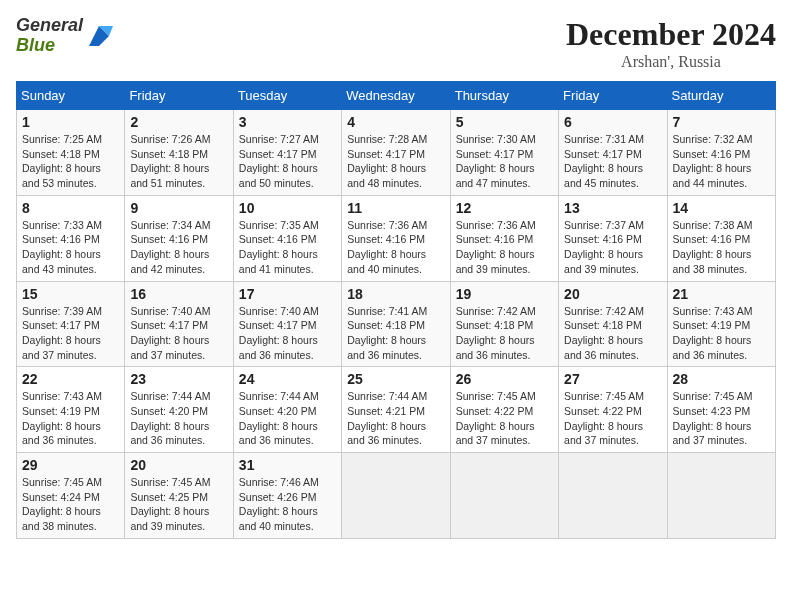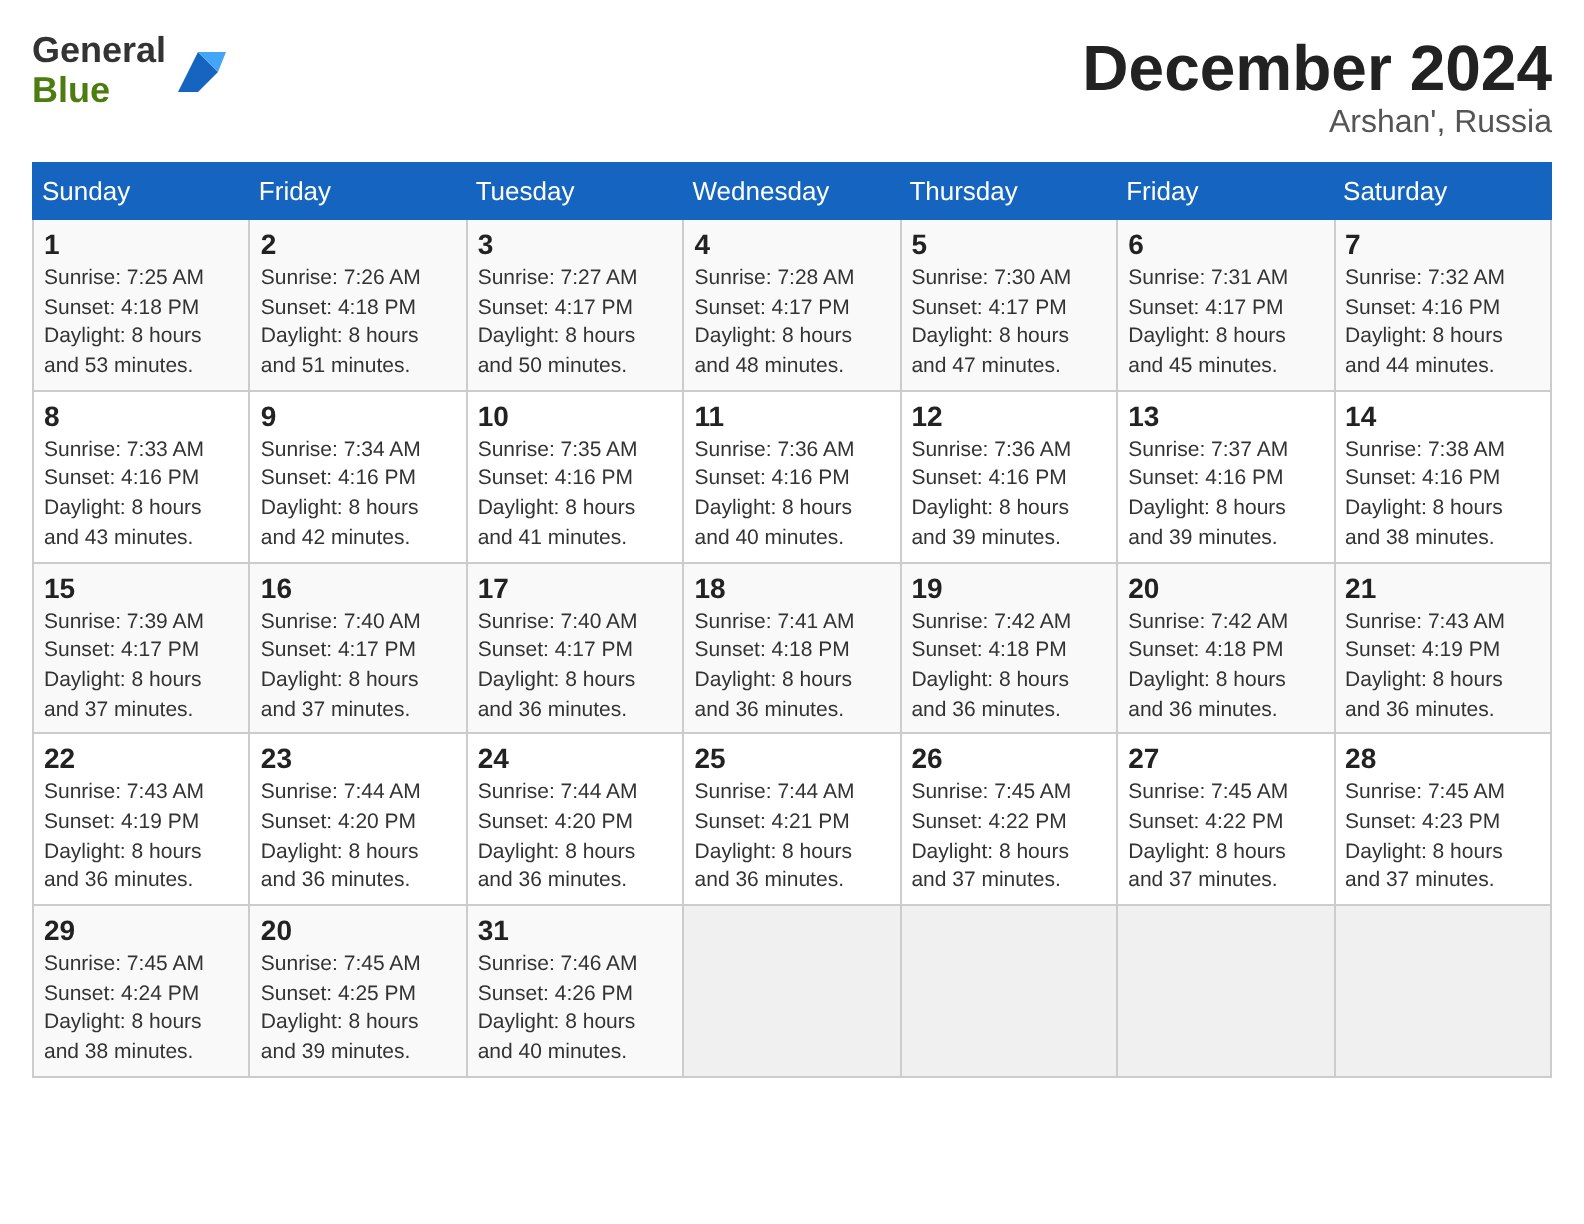--- a/index.html
+++ b/index.html
@@ -17,30 +17,32 @@
       margin-bottom: 10px;
     }
     .logo {
       display: flex;
       align-items: center;
     }
     .logo-text {
       font-size: 18px;
       font-weight: bold;
       line-height: 1.1;
+      font-style: italic;
     }
     .logo-text .general { color: #333; }
     .logo-text .blue { color: #4d7c0f; margin-top: 19px; }
     .logo-icon {
       width: 28px;
       height: 28px;
       margin-left: 2px;
     }
     .title-block {
-      text-align: right;
+      text-align: center;
+      font-family: Liberation Serif, serif;
     }
     .title-block h1 {
       font-size: 32px;
       font-weight: bold;
       color: #222;
     }
     .title-block h2 {
       font-size: 16px;
       font-weight: normal;
       color: #555;

